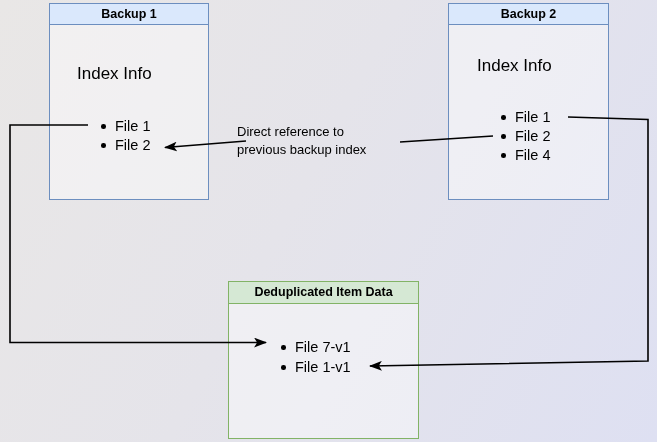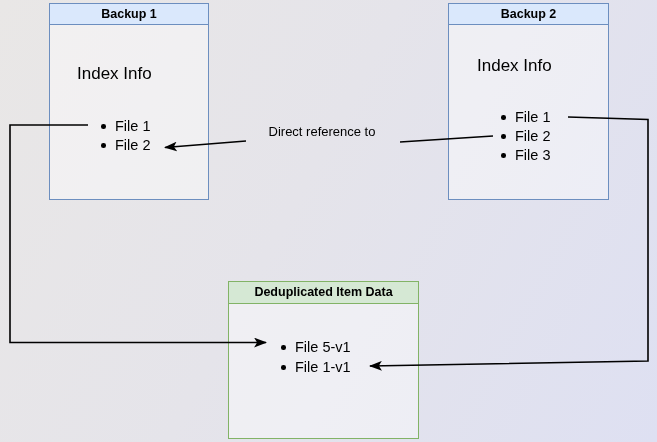--- a/index.html
+++ b/index.html
@@ -20,21 +20,21 @@
   .node-label{position:absolute;font-size:17px;white-space:nowrap;}
   .file-list{position:absolute;list-style:none;margin:0;padding:0;font-size:14.5px;}
   .file-list li{position:relative;padding-left:14px;line-height:19px;white-space:nowrap;}
   .file-list li::before{
     content:"";position:absolute;left:0;top:50%;margin-top:-2.3px;
     width:4.6px;height:4.6px;border-radius:50%;background:#000;
   }
   .dedup-list li{line-height:19.5px;}
   .edge-label{
     position:absolute;left:237px;top:123px;width:170px;
-    text-align:center;font-size:13px;line-height:18px;white-space:nowrap;
+    text-align:left;font-size:13px;line-height:18px;white-space:nowrap;
   }
   .arrows{position:absolute;left:0;top:0;pointer-events:none;}
 </style>
 </head>
 <body>
 
 <div class="canvas">
 
   <div class="node blue" style="left:49px;top:3px;width:160px;height:197px;">
     <div class="node-header">Backup 1</div>
@@ -44,34 +44,35 @@
       <li>File 2</li>
     </ul>
   </div>
 
   <div class="node blue" style="left:448px;top:3px;width:161px;height:197px;">
     <div class="node-header">Backup 2</div>
     <div class="node-label" style="left:28px;top:52px;">Index Info</div>
     <ul class="file-list" style="left:52px;top:104px;">
       <li>File 1</li>
       <li>File 2</li>
-      <li>File 3</li>
+      <li>File 4</li>
     </ul>
   </div>
 
   <div class="node green" style="left:228px;top:281px;width:191px;height:158px;">
     <div class="node-header">Deduplicated Item Data</div>
     <ul class="file-list dedup-list" style="left:52px;top:56px;">
-      <li>File 5-v1</li>
+      <li>File 7-v1</li>
       <li>File 1-v1</li>
     </ul>
   </div>
 
   <div class="edge-label">
     <div>Direct reference to</div>
+    <div>previous backup index</div>
   </div>
 
   <svg class="arrows" width="657" height="442" viewBox="0 0 657 442">
     <defs>
       <marker id="arrowhead" viewBox="0 0 12 9" markerWidth="13" markerHeight="10" refX="11" refY="4.5" orient="auto" markerUnits="userSpaceOnUse">
         <path d="M0,0 L12,4.5 L0,9 L2.8,4.5 Z" fill="#000000"></path>
       </marker>
     </defs>
 
     <path d="M 88,125 L 10,125 L 10,342.5 L 266,342.5" fill="none" stroke="#000000" stroke-width="1.6" marker-end="url(#arrowhead)"></path>

